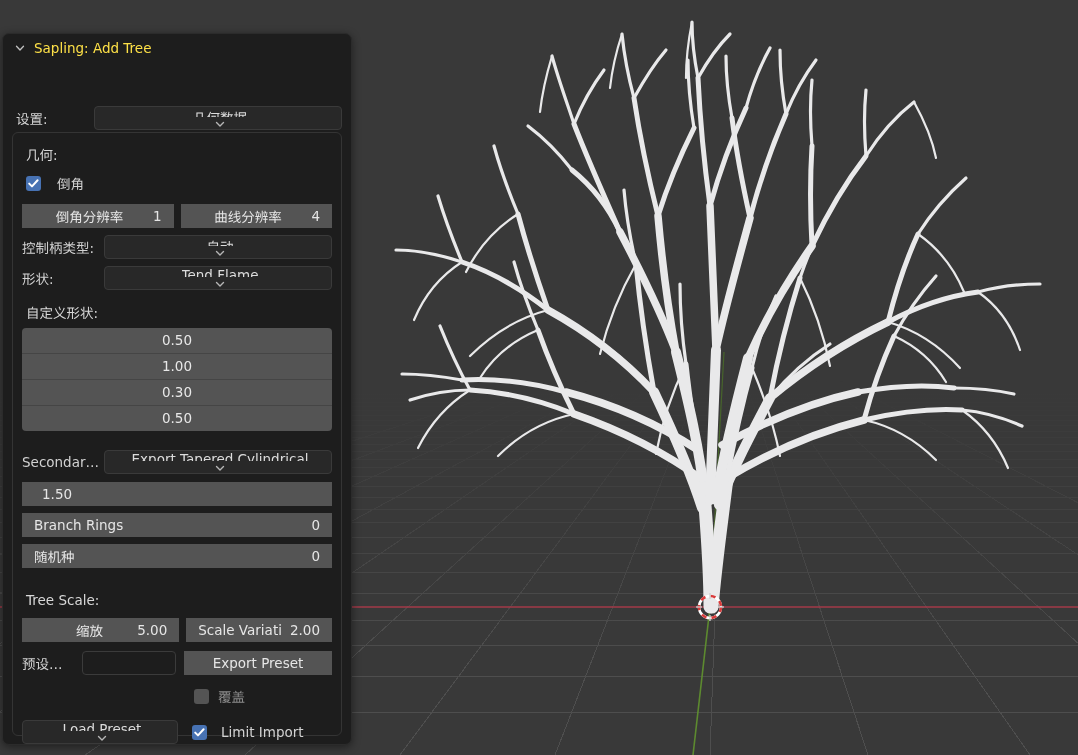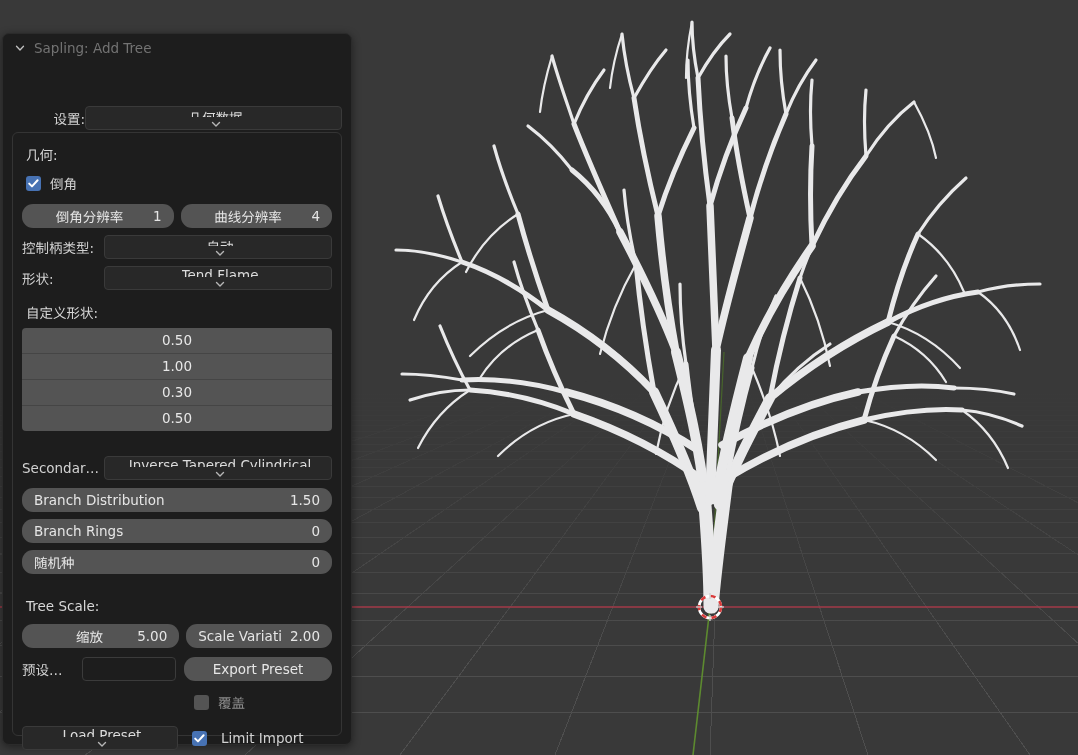--- a/index.html
+++ b/index.html
@@ -46,21 +46,21 @@
     box-shadow: 0 2px 8px rgba(0,0,0,.45);
     z-index: 5;
   }
 
   .panel-header {
     height: 28px;
     display: flex;
     align-items: center;
     gap: 9px;
     padding: 0 12px;
-    color: #737373;
+    color: #fde047;
     font-size: 13.5px;
     user-select: none;
   }
   .tri {
     width: 10px; height: 10px;
     position: relative;
     flex: 0 0 auto;
   }
   .tri svg { display:block; }
 
@@ -112,21 +112,21 @@
     user-select: none;
     flex-direction: column;
   }
   .dropdown .dd-text { flex: 1 1 auto; overflow: hidden; white-space: nowrap; }
   .chev { width: 12px; height: 12px; flex: 0 0 auto; opacity:.85; }
 
   
   .btn {
     background: #545454;
     border: none;
-    border-radius: 11px;
+    border-radius: 0;
     height: 24px;
     display: flex;
     align-items: center;
     color: #e6e6e6;
     font-size: 13.5px;
     padding: 0 12px;
     box-sizing: border-box;
     cursor: default;
     user-select: none;
   }
@@ -144,21 +144,21 @@
     position: relative;
     cursor: default;
   }
   .cb.off { background: #545454; }
   .cb svg { position:absolute; left:1px; top:1px; }
 
   
   .shape-list {
     border-radius: 4px;
     overflow: hidden;
-    margin-bottom: 11px;
+    margin-bottom: 5px;
   }
   .shape-item {
     background: #545454;
     height: 25px;
     line-height: 25px;
     text-align: center;
     color: #e8e8e8;
     font-size: 13.5px;
     border-bottom: 1px solid #454545;
     user-select: none;
@@ -388,37 +388,37 @@
 
   <div class="panel-header">
     <span class="tri">
       <svg viewBox="0 0 10 10" width="10" height="10">
         <path d="M1.5 3.3 L5 7 L8.5 3.3" fill="none" stroke="#c2c2c2" stroke-width="1.3" stroke-linecap="round" stroke-linejoin="round"></path>
       </svg>
     </span>
     <span>Sapling: Add Tree</span>
   </div>
 
-  <div class="row" style="position:absolute; left:4px; top:72px; right:9px;text-align:right;">
+  <div class="row" style="position:absolute; left:13px; top:72px; right:9px;">
     <span class="lbl" style="width:78px;">设置:</span>
     <div class="dropdown" style="flex:1 1 auto;">
       <span class="dd-text">几何数据</span>
       <span class="chev">
         <svg viewBox="0 0 12 12" width="12" height="12">
           <path d="M2.5 4.5 L6 8 L9.5 4.5" fill="none" stroke="#cfcfcf" stroke-width="1.4" stroke-linecap="round" stroke-linejoin="round"></path>
         </svg>
       </span>
     </div>
   </div>
 
   <div class="subpanel" style="top:98px;">
 
     <div class="section-lbl">几何:</div>
 
-    <div class="row" style="gap:9px; margin-left:4px; margin-bottom:11px;">
+    <div class="row" style="gap:16px; margin-left:4px; margin-bottom:11px;">
       <span class="cb">
         <svg viewBox="0 0 13 13" width="13" height="13">
           <path d="M2.2 6.6 L5 9.4 L10.6 3.3" fill="none" stroke="#ffffff" stroke-width="2" stroke-linecap="round" stroke-linejoin="round"></path>
         </svg>
       </span>
       <span class="lbl">倒角</span>
     </div>
 
     <div class="row" style="gap:7px;">
       <div class="btn" style="flex:1 1 0;">
@@ -462,32 +462,31 @@
       <div class="shape-item">1.00</div>
       <div class="shape-item">0.30</div>
       <div class="shape-item">0.50</div>
     </div>
 
     <div class="spacer-sm"></div>
 
     <div class="row" style="margin-top:6px;">
       <span class="lbl" style="width:82px;">Secondar…</span>
       <div class="dropdown" style="flex:1 1 auto;">
-        <span class="dd-text">Inverse Tapered Cylindrical</span>
+        <span class="dd-text">Export Tapered Cylindrical</span>
         <span class="chev">
           <svg viewBox="0 0 12 12" width="12" height="12">
             <path d="M2.5 4.5 L6 8 L9.5 4.5" fill="none" stroke="#cfcfcf" stroke-width="1.4" stroke-linecap="round" stroke-linejoin="round"></path>
           </svg>
         </span>
       </div>
     </div>
 
     <div class="row" style="margin-top:8px;">
       <div class="btn" style="flex:1 1 auto;">
-        <span class="bl">Branch Distribution</span>
         <span class="bv">1.50</span>
       </div>
     </div>
 
     <div class="row" style="margin-top:3px;">
       <div class="btn" style="flex:1 1 auto;">
         <span class="bl">Branch Rings</span>
         <span class="bv">0</span>
       </div>
     </div>

